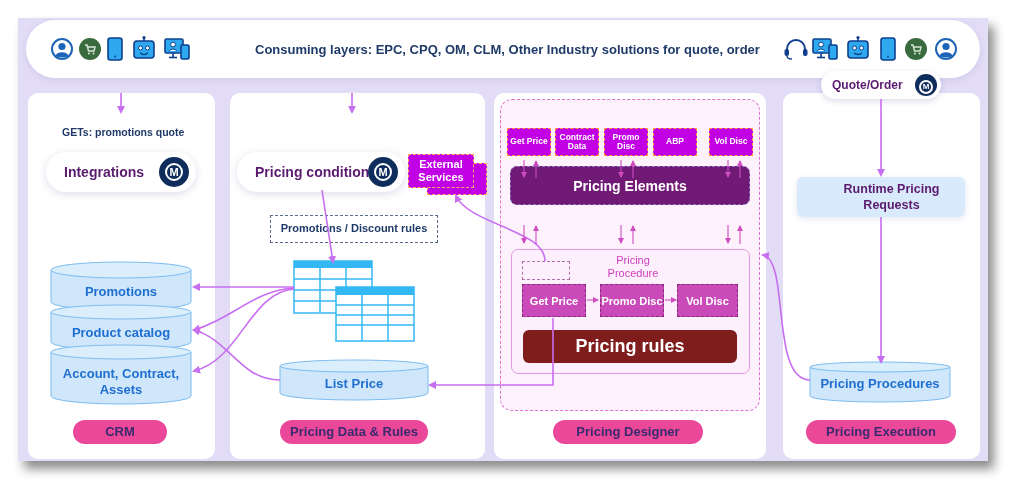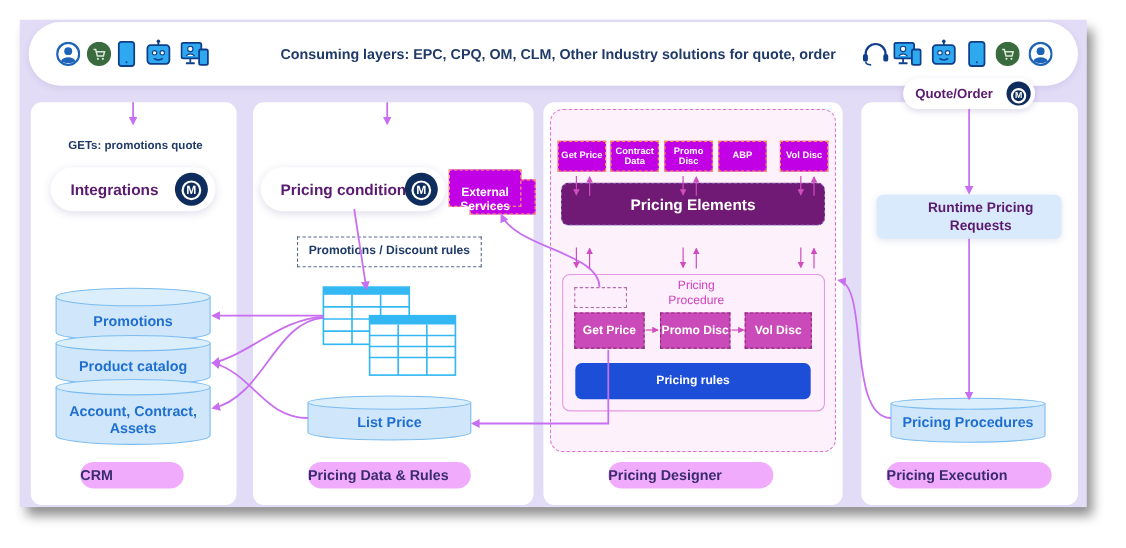--- a/index.html
+++ b/index.html
@@ -23,22 +23,22 @@
   .icon { position: absolute; width: 22px; height: 22px; }
   .col {
     position: absolute; top: 93px; height: 366px; background: #ffffff; border-radius: 10px;
   }
   .col-crm { left: 28px; width: 187px; }
   .col-data { left: 230px; width: 255px; }
   .col-designer { left: 494px; width: 272px; }
   .col-exec { left: 783px; width: 197px; }
 
   .pill-label {
-    position: absolute; height: 24px; border-radius: 12px; background: #f0abfc;
-    color: #3a2a6e; font-weight: bold; font-size: 13px; text-align: left; line-height: 24px;
+    position: absolute; height: 24px; border-radius: 12px; background: #ec4899;
+    color: #3a2a6e; font-weight: bold; font-size: 13px; text-align: center; line-height: 24px;
   }
   .soft-pill {
     position: absolute; height: 40px; border-radius: 20px; background: #fff;
     box-shadow: 0 2px 8px rgba(80,60,140,0.18);
     color: #5a1a6e; font-weight: bold; font-size: 14px; line-height: 40px; padding-left: 18px;
   }
   .m-logo {
     position: absolute; width: 30px; height: 30px; border-radius: 50%; background: #0f2d5c;
     color: #fff; font-size: 13px; font-weight: bold; text-align: center; line-height: 30px;
   }
@@ -71,22 +71,22 @@
   .procedure-box {
     position: absolute; left: 511px; top: 249px; width: 239px; height: 125px;
     border: 1.5px solid #e49ae0; border-radius: 7px; background: #fdf0fc;
   }
   .proc-title { position: absolute; left: 598px; top: 254px; width: 70px; text-align: center; color: #d040c0; font-size: 11px; font-weight: normal; line-height: 13px; }
   .proc-step {
     position: absolute; top: 284px; height: 33px; background: #c94ab8; color: #fff; font-weight: bold; font-size: 11px;
     text-align: center; line-height: 33px; border: 1px dashed #8a2a7a;
   }
   .pricing-rules {
-    position: absolute; left: 523px; top: 330px; width: 214px; height: 33px; background: #1d4ed8; color: #fff; font-weight: bold;
-    font-size: 11px; text-align: center; line-height: 33px; border-radius: 6px;
+    position: absolute; left: 523px; top: 330px; width: 214px; height: 33px; background: #7f1d1d; color: #fff; font-weight: bold;
+    font-size: 18px; text-align: center; line-height: 33px; border-radius: 6px;
   }
   .runtime-box {
     position: absolute; left: 797px; top: 177px; width: 168px; height: 40px; background: #d8eafc; border-radius: 6px;
     color: #5a1a6e; font-size: 12.5px; font-weight: bold; text-align: center; line-height: 16px; padding-top: 4px;
     box-shadow: 0 2px 6px rgba(80,100,160,0.15);
     padding-left: 21px;
   }
   .quote-pill {
     position: absolute; left: 821px; top: 71px; width: 120px; height: 28px; background: #fff; border-radius: 14px;
     box-shadow: 0 2px 6px rgba(80,60,140,0.2); color: #5a1a6e; font-weight: bold; font-size: 12px; line-height: 28px; padding-left: 11px;
@@ -195,21 +195,21 @@
 <div class="cyl-text" style="left:51px;top:325px;width:140px">Product catalog</div>
 <div class="cyl-text" style="left:51px;top:366px;width:140px;line-height:16px">Account, Contract, Assets</div>
 <div class="pill-label" style="left:73px;top:420px;width:94px">CRM</div>
 
 <div class="soft-pill" style="left:237px;top:152px;width:168px">
   <span>Pricing conditions</span>
 </div>
 <div class="m-logo" style="left:368px;top:157px"><span>M</span></div>
 
 <div class="ext-box" style="left:427px;top:163px;width:60px;height:32px"></div>
-<div class="ext-box" style="left:408px;top:154px;width:66px;height:34px;line-height:13px;padding-top:14px">External Services</div>
+<div class="ext-box" style="left:408px;top:154px;width:66px;height:34px;line-height:13px;padding-top:3px">External Services</div>
 
 <div class="dashed-rule" style="left:270px;top:215px;width:168px;height:28px">Promotions / Discount rules</div>
 
 <svg class="overlay" width="1024" height="498">
   <g>
     <rect x="294" y="261" width="78" height="52" fill="#fff" stroke="#34b8f4" stroke-width="1.5"></rect>
     <rect x="294" y="261" width="78" height="7" fill="#34b8f4"></rect>
     <line x1="320" y1="268" x2="320" y2="313" stroke="#34b8f4" stroke-width="1.5"></line>
     <line x1="346" y1="268" x2="346" y2="313" stroke="#34b8f4" stroke-width="1.5"></line>
     <line x1="294" y1="279" x2="372" y2="279" stroke="#34b8f4" stroke-width="1.5"></line>

